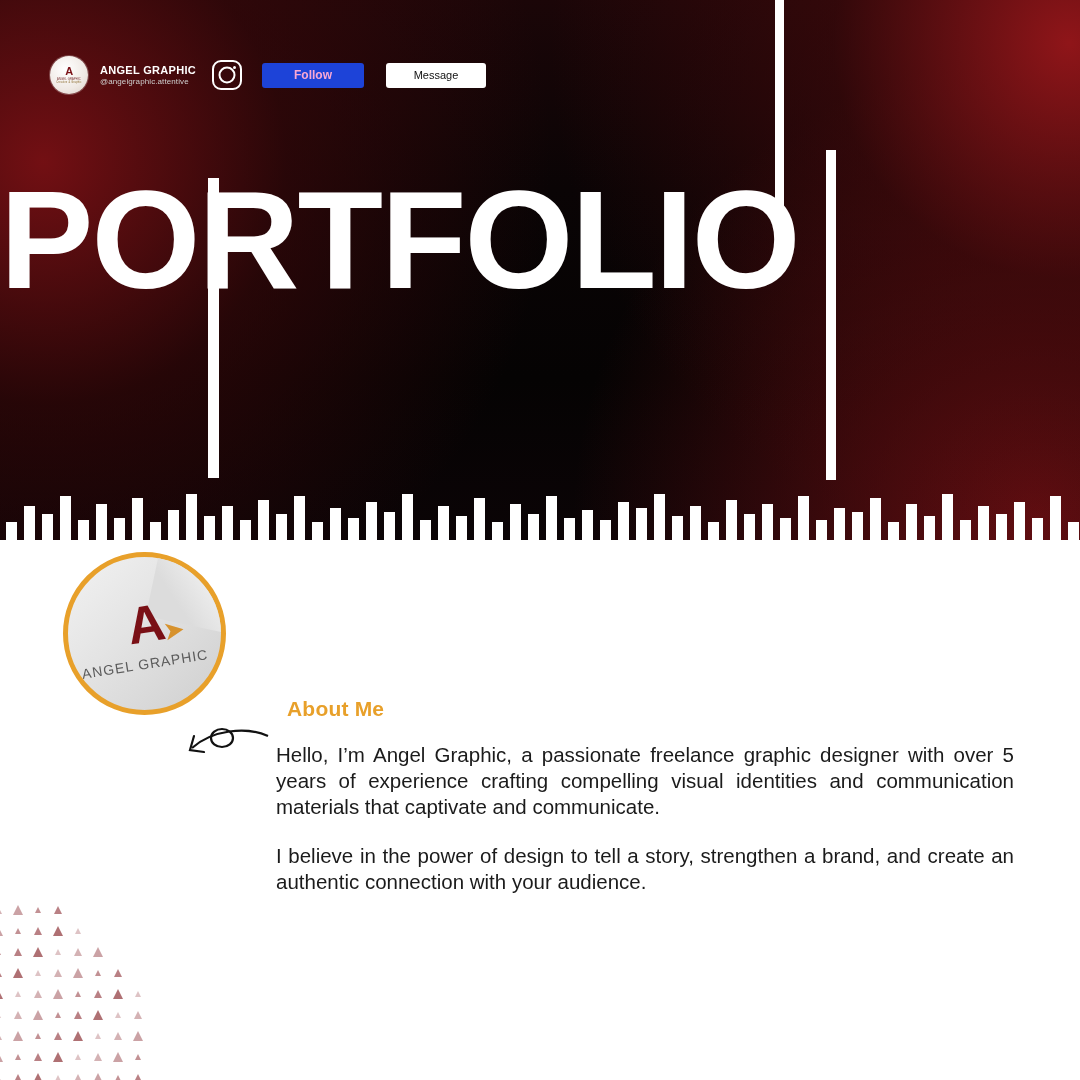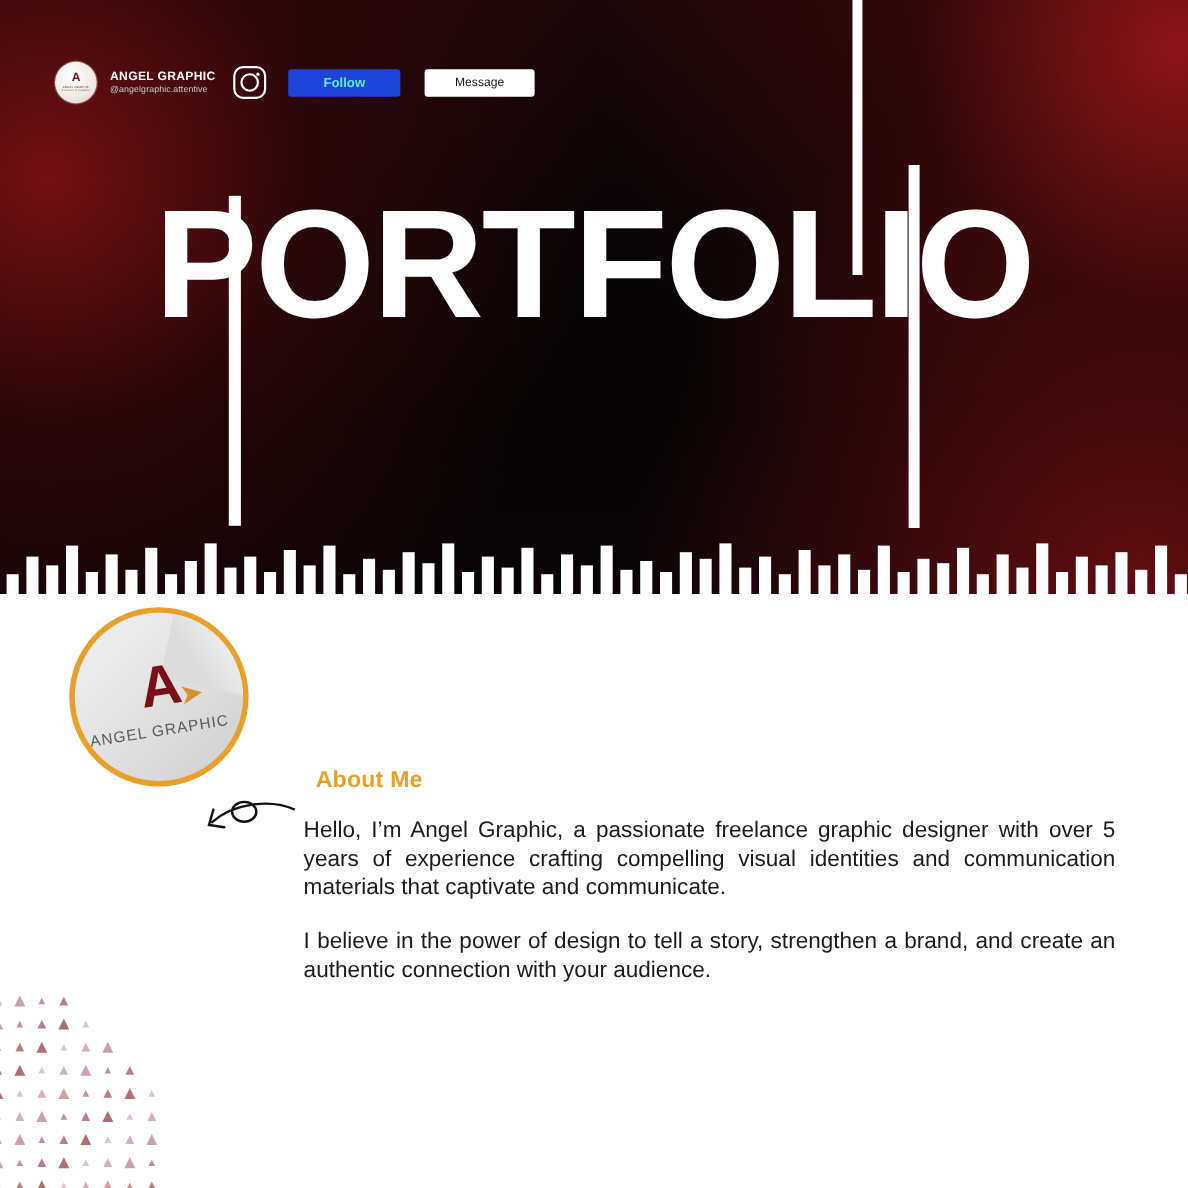--- a/index.html
+++ b/index.html
@@ -51,33 +51,33 @@
   }
   .ig-icon::before {
     content:""; position:absolute; left:50%; top:50%; transform:translate(-50%,-50%);
     width:13px; height:13px; border:2px solid #ffffff; border-radius:50%;
   }
   .ig-icon::after {
     content:""; position:absolute; right:4px; top:4px; width:3px; height:3px;
     background:#ffffff; border-radius:50%;
   }
   .btn-follow {
-    width:102px; height:25px; background:#1d43d8; color:#5eead4;
+    width:102px; height:25px; background:#1d43d8; color:#f9a8d4;
     font-size:12px; font-weight:bold; border:none; border-radius:3px;
     display:flex; align-items:center; justify-content:center; margin-left:8px; cursor:pointer;
   }
   .btn-message {
     width:100px; height:25px; background:#ffffff; color:#111111;
     font-size:11px; border:none; border-radius:3px;
     display:flex; align-items:center; justify-content:center; margin-left:10px; cursor:pointer;
   }
 
   
   .title {
-    position:absolute; left:0; top:170px; width:1080px; text-align:center;
+    position:absolute; left:0; top:170px; width:1080px; 
     color:#ffffff; font-size:140px; font-weight:bold; letter-spacing:-2px;
     line-height:1; z-index:3; font-family:"Liberation Sans", sans-serif;
   }
   .subtitle {
     position:absolute; right:115px; top:298px; z-index:4;
     color:#f5a524; font-size:25px; font-weight:bold; letter-spacing:1.5px;
     display:flex; gap:44px;
   }
 
   

